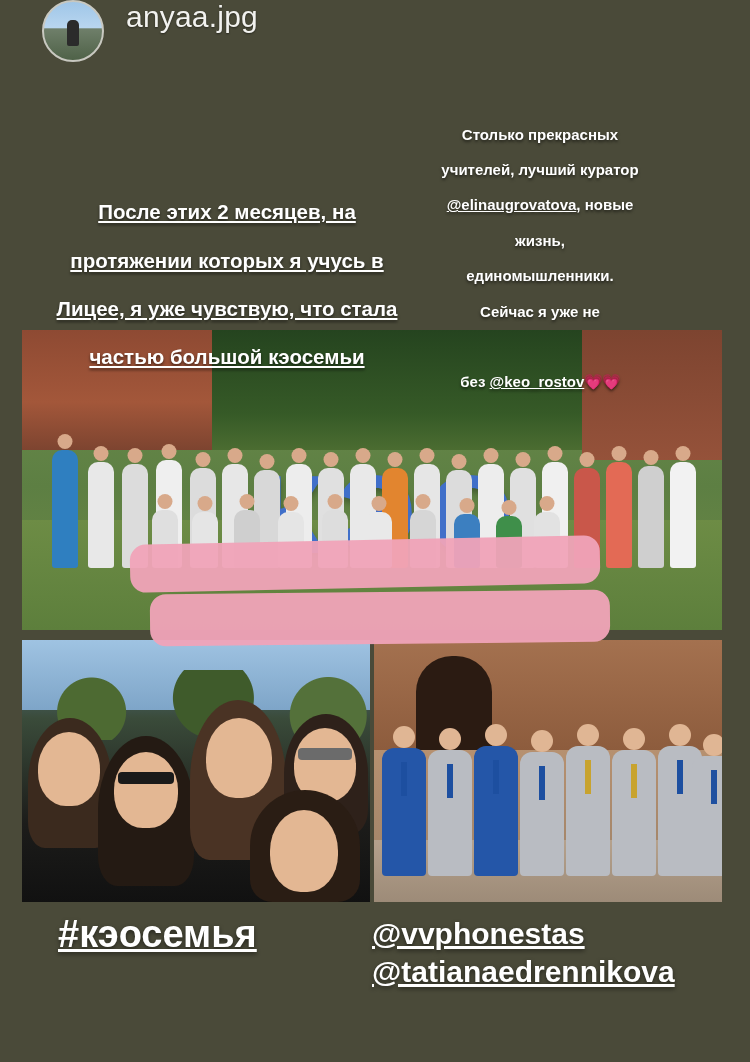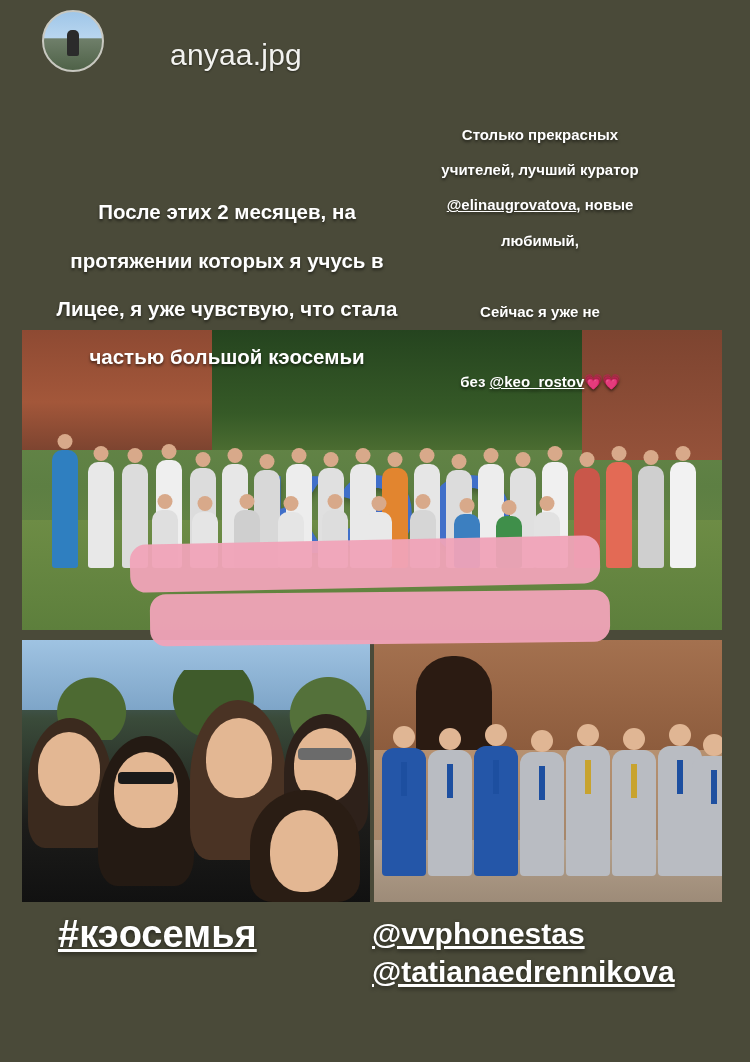--- a/index.html
+++ b/index.html
@@ -21,25 +21,24 @@
     overflow: hidden;
   }
 
   
   .header {
     position: absolute;
     top: 0; left: 0;
     width: 739px;
     height: 72px;
     display: flex;
-    align-items: flex-end;
+    align-items: flex-start;
     padding-left: 42px;
     box-sizing: border-box;
     z-index: 40;
-    gap: 44px;
   }
   .avatar {
     width: 58px;
     height: 58px;
     border-radius: 50%;
     border: 2px solid #c8c8c0;
     background: linear-gradient(180deg,#9fc6e8 0%, #b9d6ef 45%, #6f7f6a 46%, #4f6248 100%);
     position: relative;
     overflow: hidden;
     flex: 0 0 auto;
@@ -75,20 +74,21 @@
     top: 108px;
     left: 380px;
     width: 320px;
     font-size: 15px;
   }
   .cap-left {
     top: 176px;
     left: 52px;
     width: 350px;
     font-size: 20.5px;
+    text-decoration: underline;
   }
   .u { text-decoration: underline; }
   .hearts { letter-spacing: -1px; }
 
   
   .collage {
     position: absolute;
     left: 22px;
     top: 330px;
     width: 700px;
@@ -298,22 +298,22 @@
 
   <div class="header">
     <div class="avatar"></div>
     <div class="filename">anyaa.jpg</div>
   </div>
 
   <div class="cap cap-right">
     <span>Столько прекрасных</span><br>
     <span>учителей, лучший куратор</span><br>
     <span class="u">@elinaugrovatova</span><span>, новые</span><br>
-    <span>любимый,</span><br>
-    <br>
+    <span>жизнь,</span><br>
+    <span>единомышленники.</span><br>
     <span>Сейчас я уже не</span><br>
     <br>
     <span>без </span><span class="u">@keo_rostov</span><span class="hearts">💗💗</span>
   </div>
 
   <div class="cap cap-left">
     <span>После этих 2 месяцев, на</span><br>
     <span>протяжении которых я учусь в</span><br>
     <span>Лицее, я уже чувствую, что стала</span><br>
     <span>частью большой кэосемьи</span>

